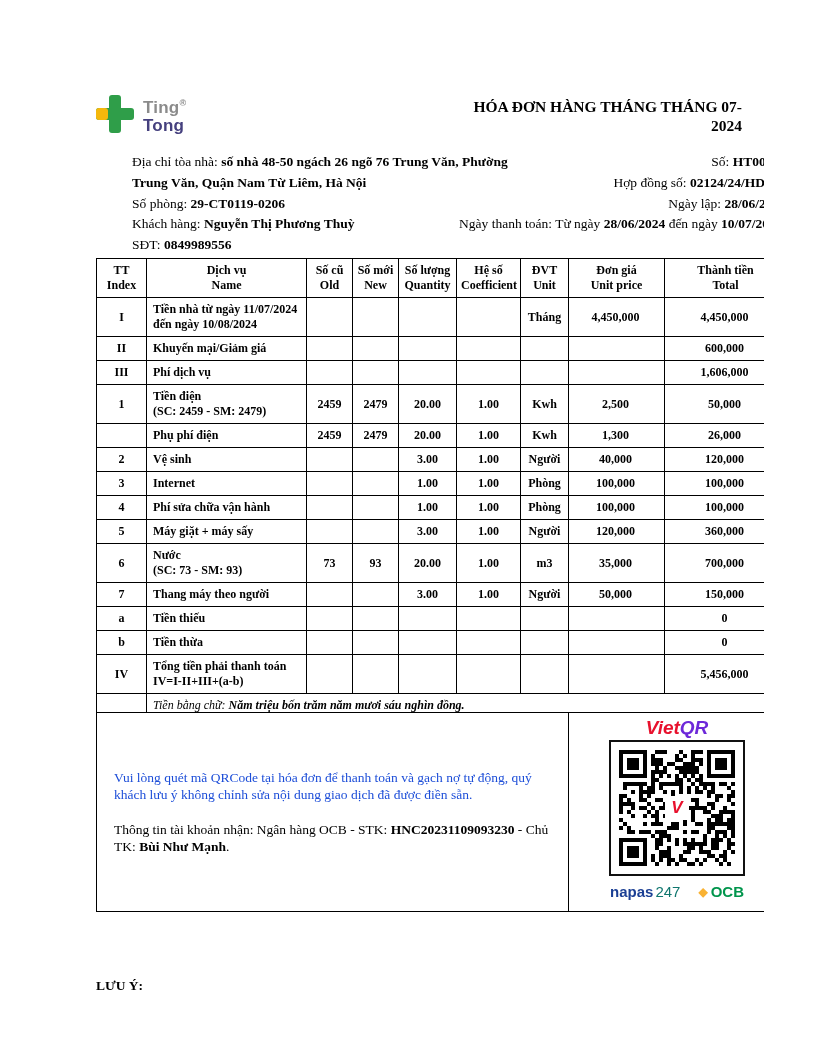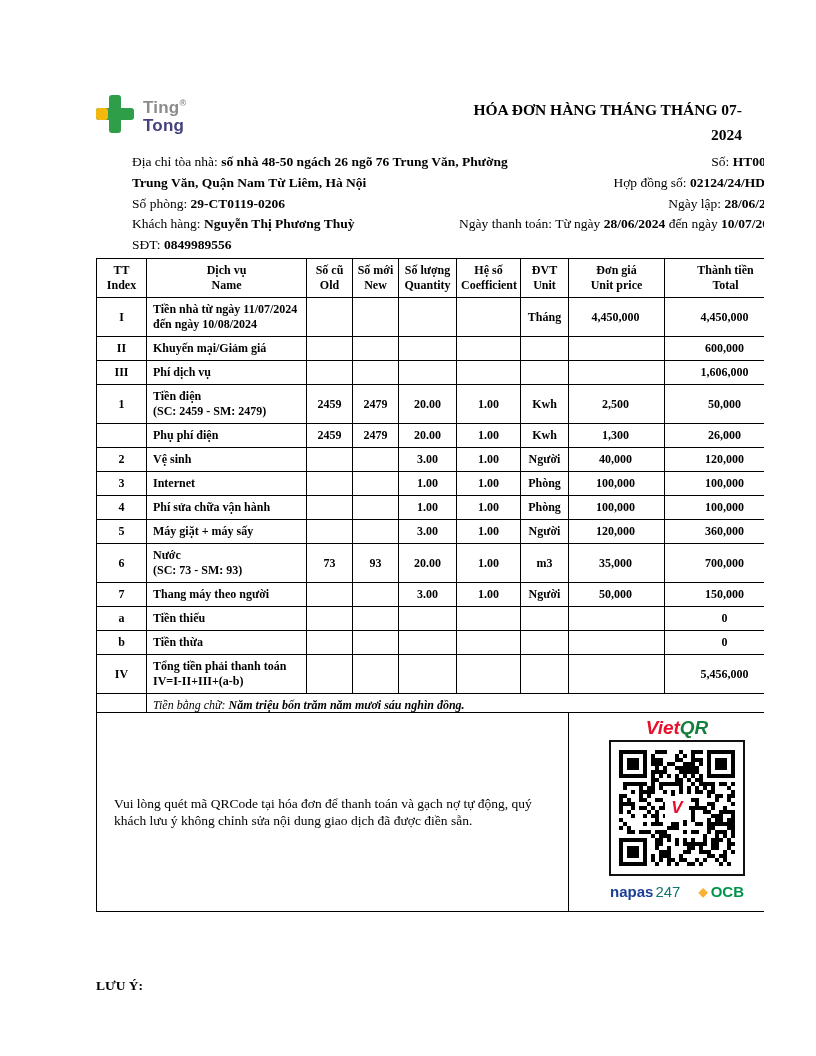--- a/index.html
+++ b/index.html
@@ -16,21 +16,21 @@
   .logo-mark .horiz  { position:absolute; left:0;   top:13px; width:38px; height:12px; background:#2f9e49; border-radius:3px; }
   .logo-mark .accent { position:absolute; left:0;   top:13px; width:12px; height:12px; background:#f5b80c; border-radius:3px; }
   .logo-text { font-family:"Liberation Sans", sans-serif; font-weight:bold; font-size:17px; line-height:18px; letter-spacing:0.2px; }
   .logo-text .ting { color:#8b8b8b; }
   .logo-text .reg  { font-size:9px; vertical-align:super; color:#8b8b8b; }
   .logo-text .tong { color:#45407e; }
 
   
   .doc-title {
     position:absolute; left:446px; top:97px; width:296px; text-align:right;
-    font-weight:bold; font-size:15.5px; line-height:25px; white-space:pre-line;
+    font-weight:bold; font-size:15.5px; line-height:19px; white-space:pre-line;
   }
   .info-left  { position:absolute; left:96px;  top:152px; width:398px; font-size:13.5px; line-height:20.8px;margin-left:36px; }
   .info-right { position:absolute; left:400px; top:152px; width:386px; text-align:right; font-size:13.5px; line-height:20.8px; }
   .info-line b { font-weight:bold; }
 
   
   .invoice-table {
     position:absolute; left:96px; top:258px; width:690px;
     border-collapse:collapse; table-layout:fixed; font-size:12px;
   }
@@ -50,26 +50,26 @@
   
   .qr-box {
     position:absolute; left:96px; top:712px; width:690px; height:200px;
     border:1px solid #000; display:flex; background:#fff;
   }
   .qr-left {
     width:472px; border-right:1px solid #000; padding:0 16px 0 17px;
     display:flex; flex-direction:column; justify-content:center; gap:17px;
     font-size:13.5px; line-height:17.5px;
   }
-  .qr-note { color:#000000; }
+  .qr-note { color:#1d4ed8; }
   .account-line b { font-weight:bold; }
   .qr-right { flex:1; display:flex; flex-direction:column; align-items:center; padding-top:3px; }
   .vietqr-logo { font-family:"Liberation Sans", sans-serif; font-weight:bold; font-style:italic; font-size:19px; line-height:23px; }
   .vietqr-logo .viet { color:#e8112d; }
-  .vietqr-logo .qrpart { color:#15803d;text-align:center; }
+  .vietqr-logo .qrpart { color:#6d28d9;text-align:center; }
   .qr-wrap { position:relative; margin-top:1px; width:136px; height:136px; border:2px solid #111; background:#fff; }
   .qr-center-logo {
     position:absolute; left:50%; top:50%; transform:translate(-50%,-50%);
     width:24px; height:24px; background:#fff; color:#e8112d;
     font-family:"Liberation Sans", sans-serif; font-weight:bold; font-style:italic; font-size:17px;
     display:flex; align-items:center; justify-content:center;
   }
   .partner-logos { margin-top:7px; display:flex; align-items:center; gap:18px; font-family:"Liberation Sans", sans-serif; font-weight:bold; }
   .napas { color:#1b3f94; font-size:15px; }
   .napas .n247 { color:#0f766e; font-weight:normal; margin-left:2px;margin-top:40px; }
@@ -311,20 +311,21 @@
       <tr class="words-row">
         <td class="c-tt"></td>
         <td colspan="8" class="words"><span>Tiền bằng chữ: </span><b>Năm triệu bốn trăm năm mươi sáu nghìn đồng.</b></td>
       </tr>
     </tfoot>
   </table>
 
   <div class="qr-box">
     <div class="qr-left">
       <div class="qr-note">Vui lòng quét mã QRCode tại hóa đơn để thanh toán và gạch nợ tự động, quý khách lưu ý không chỉnh sửa nội dung giao dịch đã được điền sẵn.</div>
+      <div class="account-line"><span>Thông tin tài khoản nhận: Ngân hàng OCB - STK: </span><b>HNC20231109093230</b><span> - Chủ TK: </span><b>Bùi Như Mạnh</b><span>.</span></div>
     </div>
     <div class="qr-right">
       <div class="vietqr-logo"><span class="viet">Viet</span><span class="qrpart">QR</span></div>
       <div class="qr-wrap">
         <div class="qr-svg"><svg xmlns="http://www.w3.org/2000/svg" width="132" height="132" viewBox="0 0 132 132">
               <rect width="132" height="132" fill="#ffffff"></rect>
               <g fill="#000000">
                 <rect x="8" y="8" width="4" height="4"></rect>
                 <rect x="12" y="8" width="4" height="4"></rect>
                 <rect x="16" y="8" width="4" height="4"></rect>

